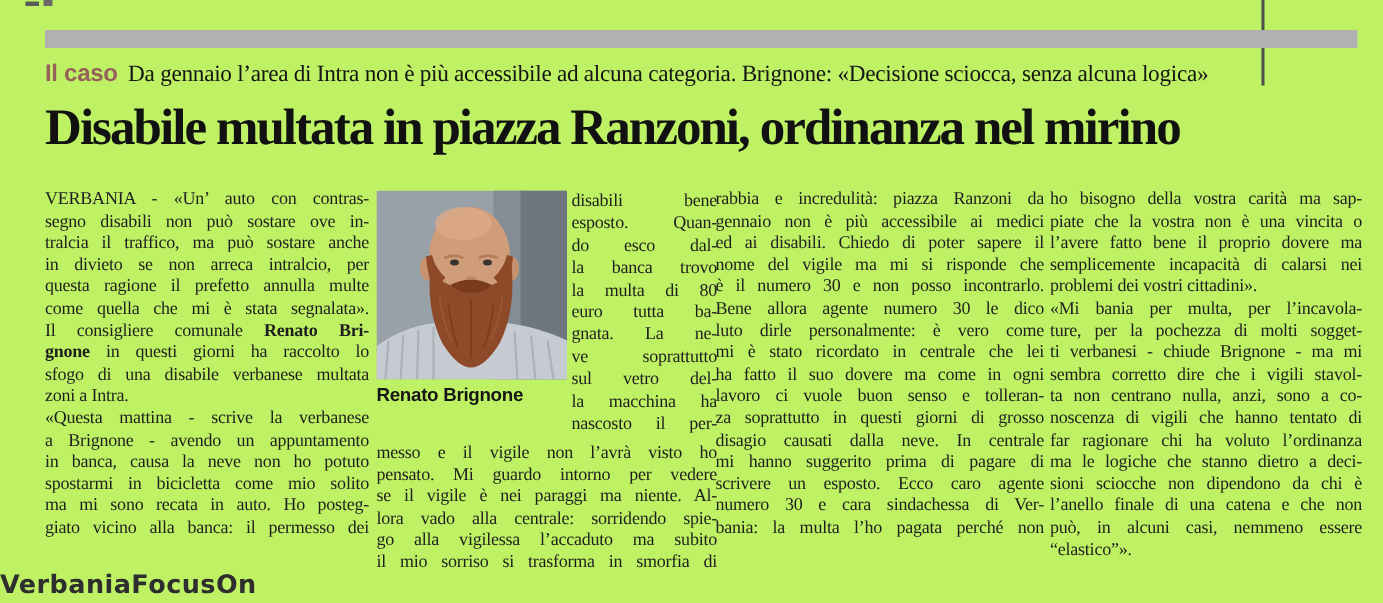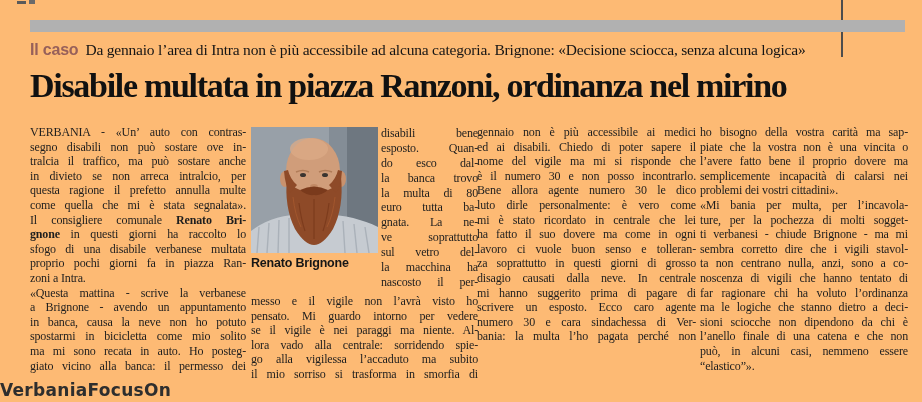--- a/index.html
+++ b/index.html
@@ -1,16 +1,16 @@
 <!DOCTYPE html>
 <html style="--top-bar: #b1b1b1; --kicker-label: #97605a; --photo-bg: #98a0a8; --photo-bg-dark: #6e7780; --skin: #d09d7a; --beard: #8e4a28; --shirt: #c6cbd1;"><head>
 <meta charset="utf-8">
 <style>
   html,body{margin:0;padding:0;background:#ffffff;}
-  .page{position:relative;width:922px;height:402px;background:#fdba74;
+  .page{position:relative;width:922px;height:402px;background:#bef264;
         font-family:"Liberation Serif",serif;color:#1d1d1d;overflow:hidden;}
 
   
   .artifact-vline{position:absolute;left:841px;top:0;width:2px;height:57px;background:#4d4d4d;}
   .artifact-mark1{position:absolute;left:17px;top:1px;width:9px;height:3px;background:#5a5a5a;}
   .artifact-mark2{position:absolute;left:29px;top:0;width:6px;height:4px;background:#6a6a6a;}
 
   .topbar{position:absolute;left:30px;top:20px;width:875px;height:12px;background:var(--top-bar,#b1b1b1);}
 
   .kicker{position:absolute;left:30px;top:41px;width:880px;white-space:nowrap;}
@@ -61,21 +61,20 @@
   <div class="col col-1">
       <div class="tl">VERBANIA - «Un’ auto con contras-</div>
       <div class="tl">segno disabili non può sostare ove in-</div>
       <div class="tl">tralcia il traffico, ma può sostare anche</div>
       <div class="tl">in divieto se non arreca intralcio, per</div>
       <div class="tl">questa ragione il prefetto annulla multe</div>
       <div class="tl">come quella che mi è stata segnalata».</div>
       <div class="tl">Il consigliere comunale <b>Renato Bri-</b></div>
       <div class="tl"><b>gnone</b> in questi giorni ha raccolto lo</div>
       <div class="tl">sfogo di una disabile verbanese multata</div>
-      <div class="tl">proprio pochi giorni fa in piazza Ran-</div>
       <div class="tl noj">zoni a Intra.</div>
       <div class="tl">«Questa mattina - scrive la verbanese</div>
       <div class="tl">a Brignone - avendo un appuntamento</div>
       <div class="tl">in banca, causa la neve non ho potuto</div>
       <div class="tl">spostarmi in bicicletta come mio solito</div>
       <div class="tl">ma mi sono recata in auto. Ho posteg-</div>
       <div class="tl">giato vicino alla banca: il permesso dei</div>
     </div>
 
   <figure class="photo">
@@ -140,20 +139,21 @@
     </div>
   <div class="col below">
       <div class="tl">messo e il vigile non l’avrà visto ho</div>
       <div class="tl">pensato. Mi guardo intorno per vedere</div>
       <div class="tl">se il vigile è nei paraggi ma niente. Al-</div>
       <div class="tl">lora vado alla centrale: sorridendo spie-</div>
       <div class="tl">go alla vigilessa l’accaduto ma subito</div>
       <div class="tl">il mio sorriso si trasforma in smorfia di</div>
     </div>
   <div class="col col-3">
+      <div class="tl">rabbia e incredulità: piazza Ranzoni da</div>
       <div class="tl">gennaio non è più accessibile ai medici</div>
       <div class="tl">ed ai disabili. Chiedo di poter sapere il</div>
       <div class="tl">nome del vigile ma mi si risponde che</div>
       <div class="tl">è il numero 30 e non posso incontrarlo.</div>
       <div class="tl">Bene allora agente numero 30 le dico</div>
       <div class="tl">luto dirle personalmente: è vero come</div>
       <div class="tl">mi è stato ricordato in centrale che lei</div>
       <div class="tl">ha fatto il suo dovere ma come in ogni</div>
       <div class="tl">lavoro ci vuole buon senso e tolleran-</div>
       <div class="tl">za soprattutto in questi giorni di grosso</div>

